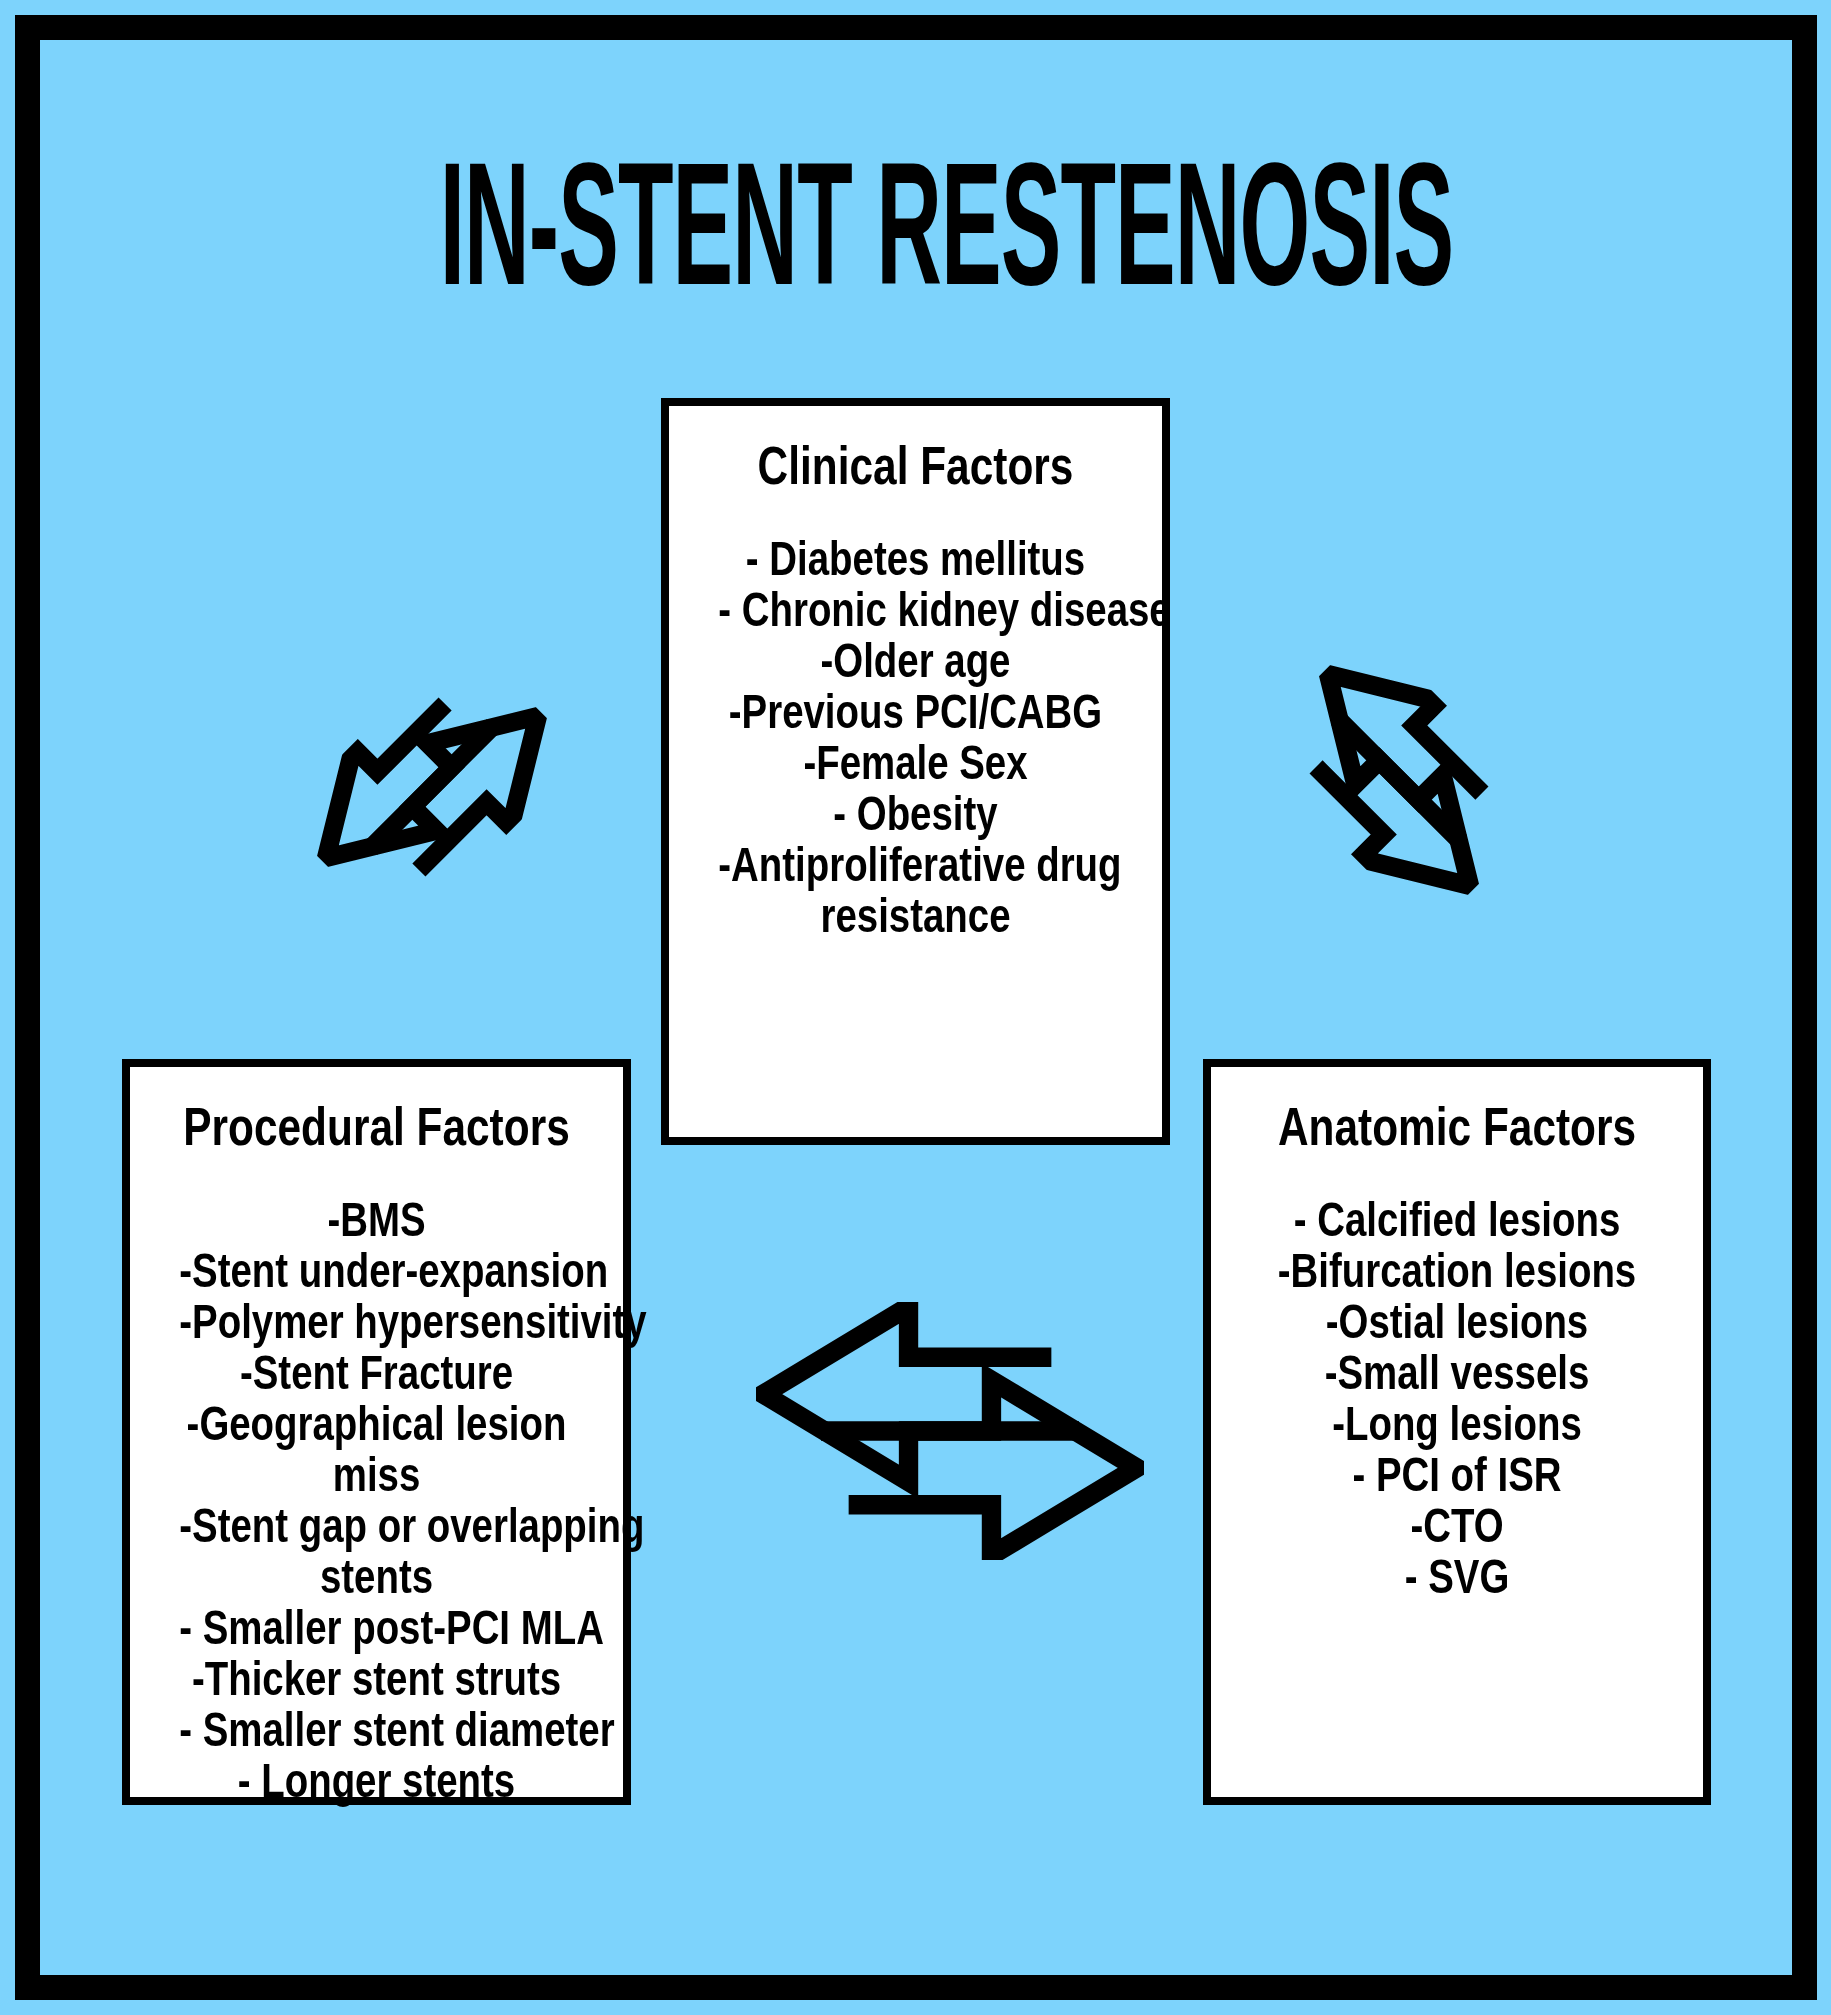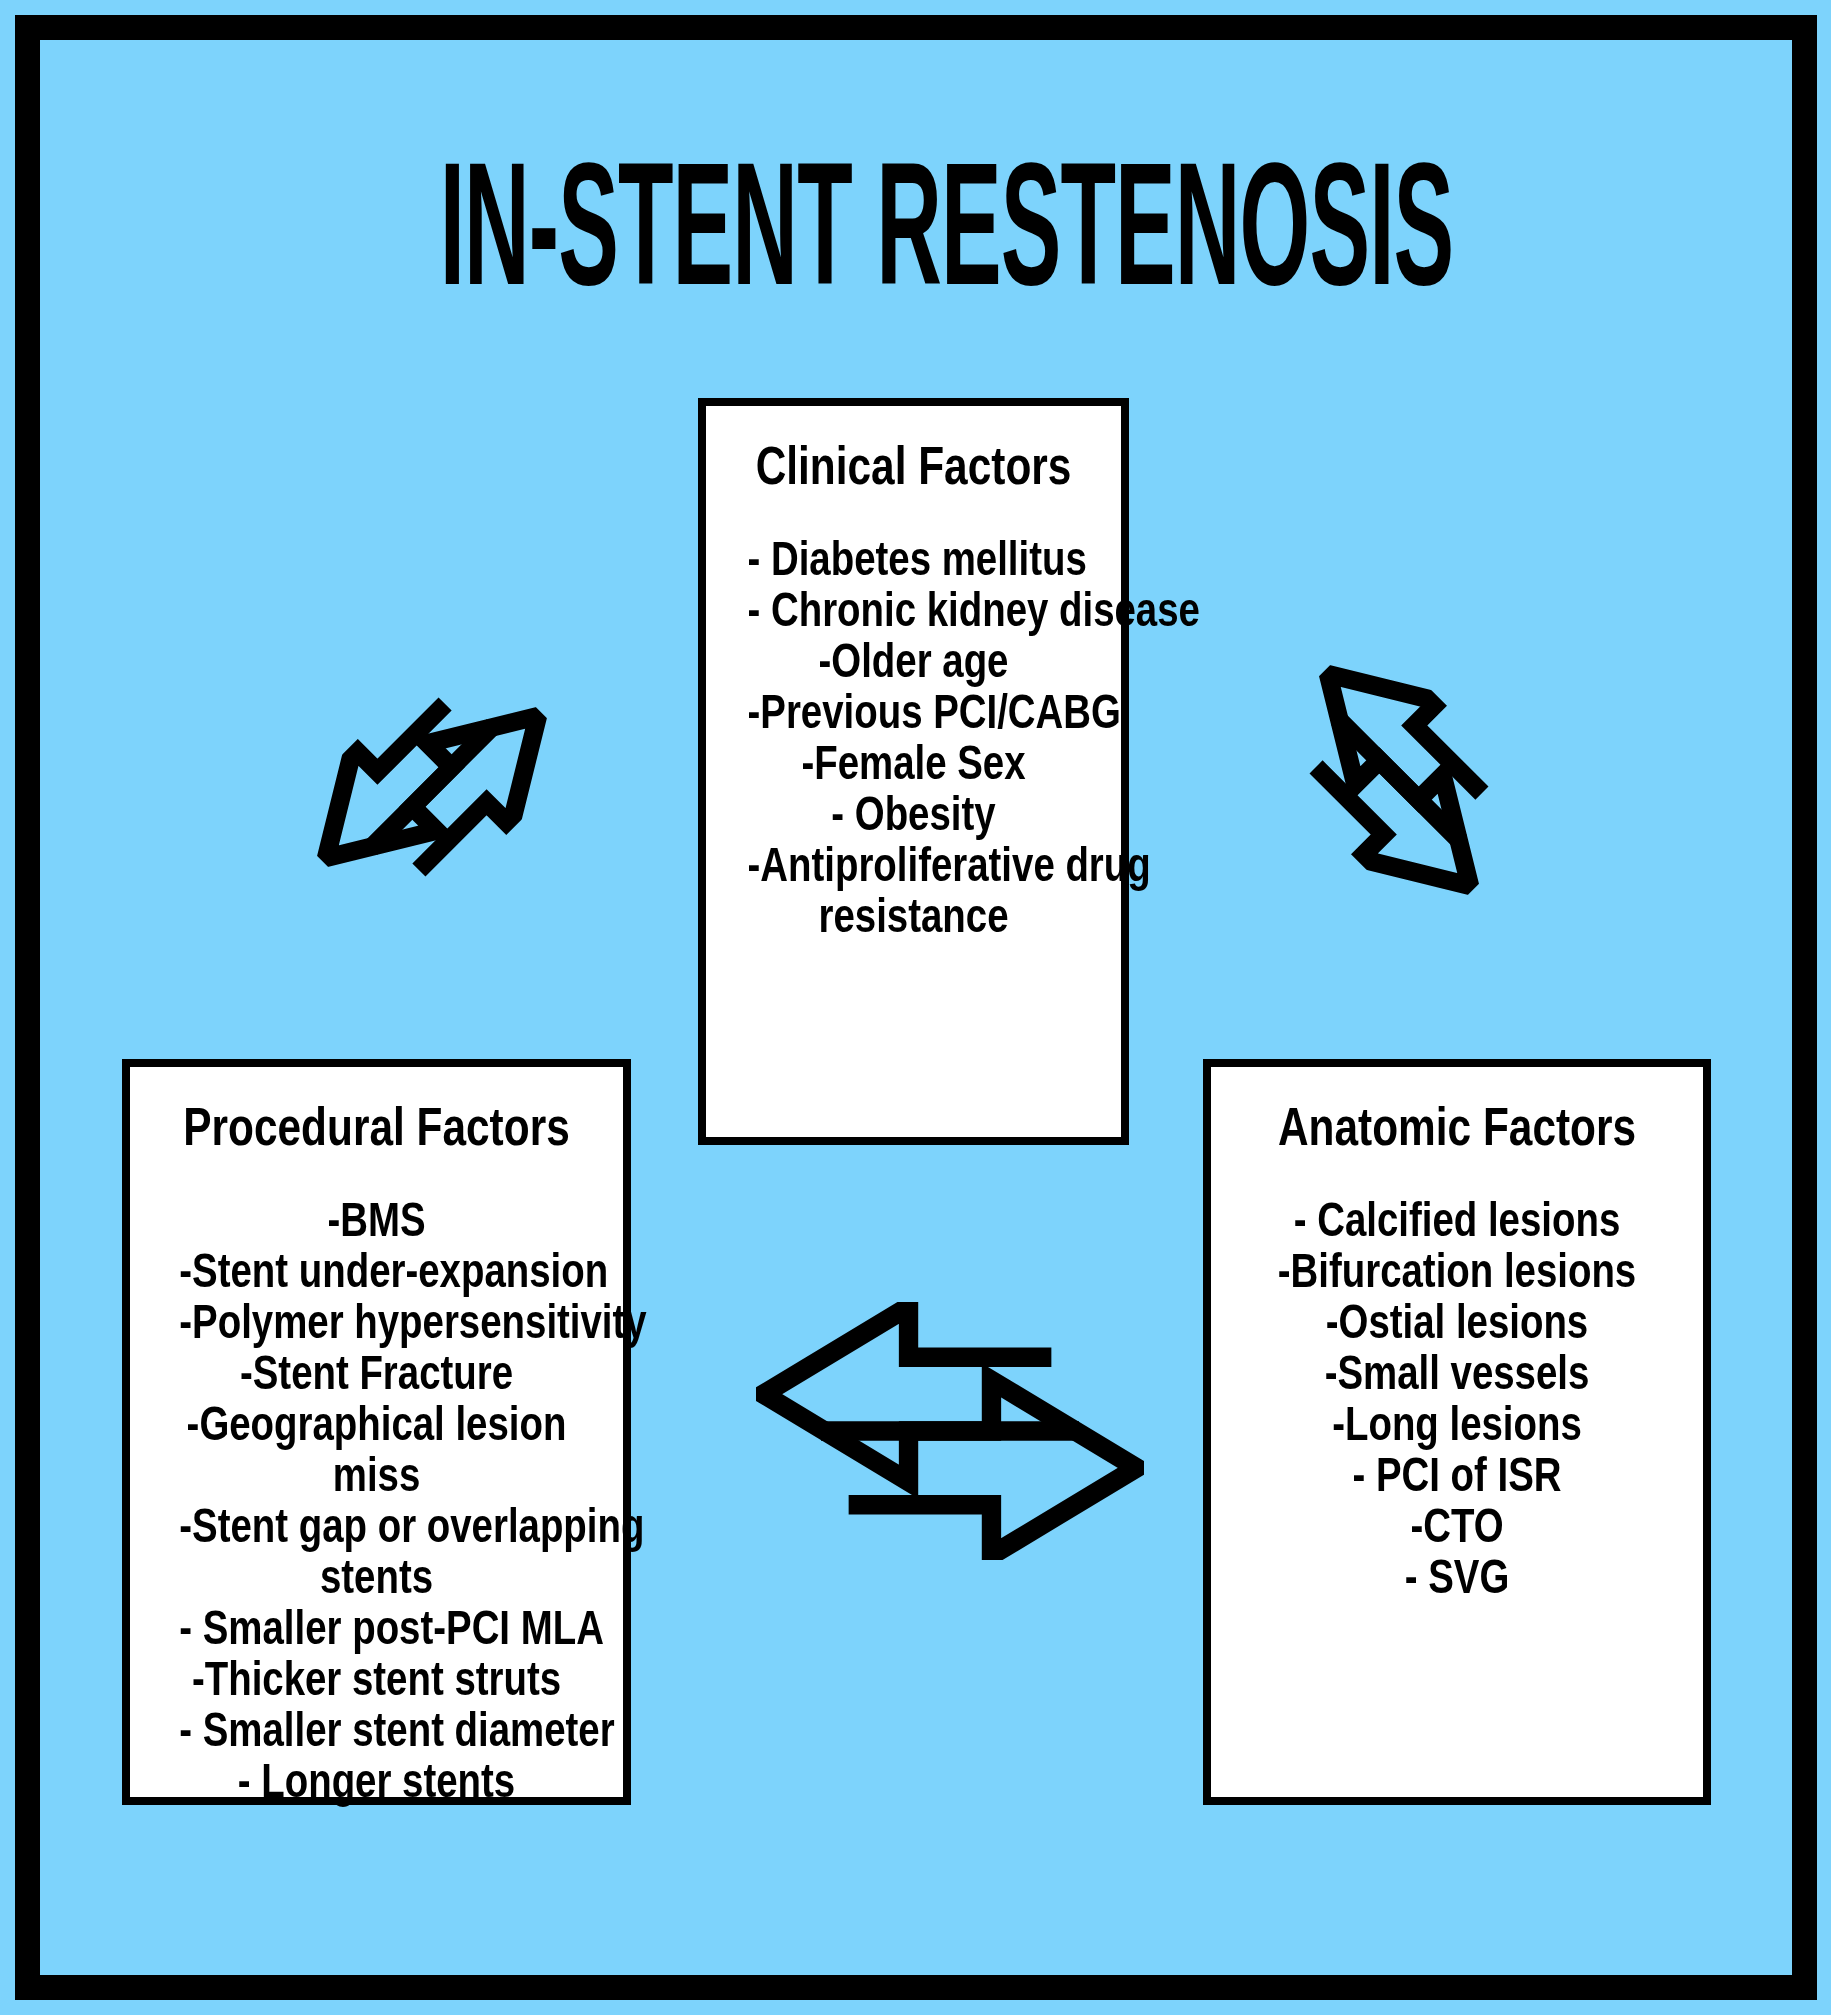--- a/index.html
+++ b/index.html
@@ -33,21 +33,21 @@
     transform: scaleX(0.52);
     transform-origin: 50% 0;
     letter-spacing: -1.8px;
   }
   .factor-box {
     position: absolute;
     border: 8.8px solid #000;
     background: #ffffff;
     box-sizing: border-box;
   }
-  .box-clinical  { left: 698px; top:  398px; width: 431px; height: 747px; }
+  .box-clinical  { left: 661px; top:  398px; width: 509px; height: 747px; }
   .box-procedural{ left:  122px; top: 1059px; width: 509px; height: 746px; }
   .box-anatomic  { left: 1203px; top: 1059px; width: 508px; height: 746px; }
   .box-inner {
     padding-top: 28px;
     text-align: center;
     transform: scaleX(0.8);
     transform-origin: 50% 0;
   }
   .box-heading {
     font-size: 53px;

